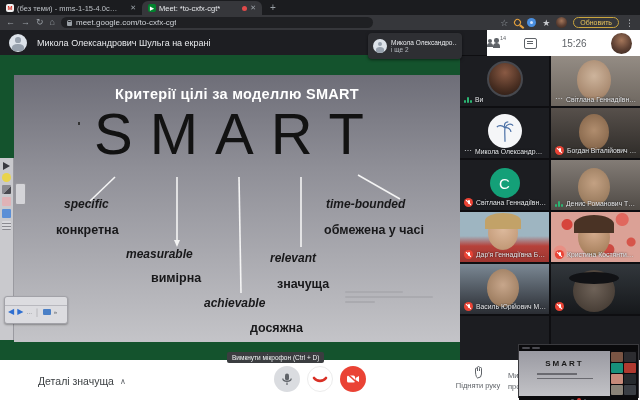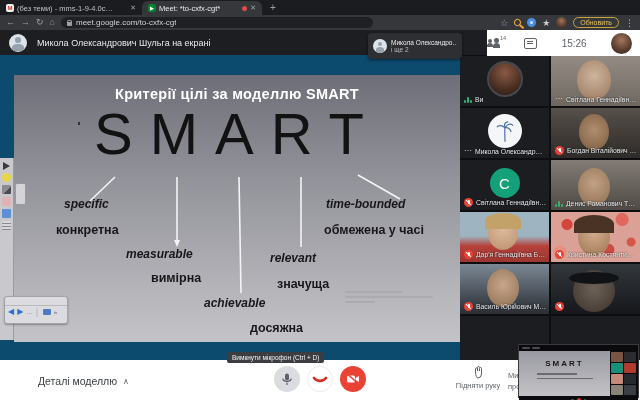--- a/index.html
+++ b/index.html
@@ -52,21 +52,21 @@
   .ppl::after{content:"";position:absolute;left:0;top:5px;width:6px;height:4px;border-radius:3px 3px 0 0;background:#5f6368;}
   .ppl .p2{position:absolute;left:6px;top:0;width:7px;height:10px;}
   .ppl .p2::before{content:"";position:absolute;left:1px;top:0;width:4.5px;height:4.5px;border-radius:50%;background:#5f6368;}
   .ppl .p2::after{content:"";position:absolute;left:0;top:5px;width:7px;height:5px;border-radius:3.5px 3.5px 0 0;background:#5f6368;}
   .pcount{position:absolute;right:-6px;top:-3px;font-size:5.5px;color:#5f6368;}
   .chatic{width:11px;height:9px;border:1.2px solid #5f6368;border-radius:2px;position:relative;}
   .chatic::before{content:"";position:absolute;left:2px;top:2px;width:6px;height:1px;background:#5f6368;box-shadow:0 2px 0 #5f6368;}
   .hdrtime{font-size:10px;color:#5f6368;}
 
   
-  .screen{left:0;top:55px;width:460px;height:305px;background:#0c4a6e;overflow:hidden;}
+  .screen{left:0;top:55px;width:460px;height:305px;background:#14532d;overflow:hidden;}
   .slide{position:absolute;left:14px;top:20px;width:446px;height:267px;background:linear-gradient(180deg,#6e6e78 0%,#8f8f97 35%,#c4c4c8 100%);overflow:hidden;}
   .slidetitle{position:absolute;left:0;top:11px;width:100%;text-align:center;font-size:14.5px;font-weight:bold;color:#fff;letter-spacing:.3px;}
   .bigword{position:absolute;left:80px;top:30px;font-size:58px;font-weight:500;color:#121212;letter-spacing:17px;line-height:1;}
   .slide svg.lines{position:absolute;left:0;top:0;}
   .lbl{position:absolute;white-space:nowrap;color:#18181a;}
   .lbl.en{font-style:italic;font-weight:bold;font-size:12px;}
   .lbl.ua{font-weight:bold;font-size:12.5px;}
   .it0e{left:50px;top:122px;} .it0u{left:42px;top:148px;}
   .it1e{left:112px;top:172px;} .it1u{left:137px;top:196px;}
   .it2e{left:190px;top:221px;} .it2u{left:196px;top:246px;margin-left:40px;}
@@ -159,21 +159,21 @@
   .pip .gdot{width:2.5px;height:2.5px;border-radius:50%;background:#55585e;}
 </style>
 </head>
 <body>
 
 <div id="app">
 
   <div class="abs tabbar">
     <div class="tab inactive">
       <span class="favicon fav-gmail">M</span>
-      <span class="ttl">(без теми) - mms-1-9-4.0с…</span>
+      <span class="ttl">(без теми) - mms-1-15-4.0с…</span>
       <span class="tclose">✕</span>
     </div>
     <div class="tab active">
       <span class="favicon fav-meet">▶</span>
       <span class="ttl">Meet: *to-cxfx-cgt*</span>
       <span class="recdot"></span>
       <span class="tclose">✕</span>
     </div>
     <span class="newtab">+</span>
   </div>
@@ -359,21 +359,21 @@
             <span class="micoff"></span>
           </span>
       </div>
       <div class="tile"></div>
       <div class="tile"></div>
     </div>
   </div>
 
   <div class="abs bottombar">
     <div class="details">
-      <span>Деталі моделлю</span>
+      <span>Деталі значуща</span>
       <span class="chev">∧</span>
     </div>
     <div class="cbtn micbtn">
       <svg width="12" height="13" viewBox="0 0 12 13">
         <rect x="4" y="0.5" width="4" height="7" rx="2" fill="#5f6368"></rect>
         <path d="M1.8 5.5 C1.8 9.3 10.2 9.3 10.2 5.5" fill="none" stroke="#5f6368" stroke-width="1.2"></path>
         <line x1="6" y1="9.5" x2="6" y2="12" stroke="#5f6368" stroke-width="1.2"></line>
       </svg>
     </div>
     <div class="cbtn endbtn">

